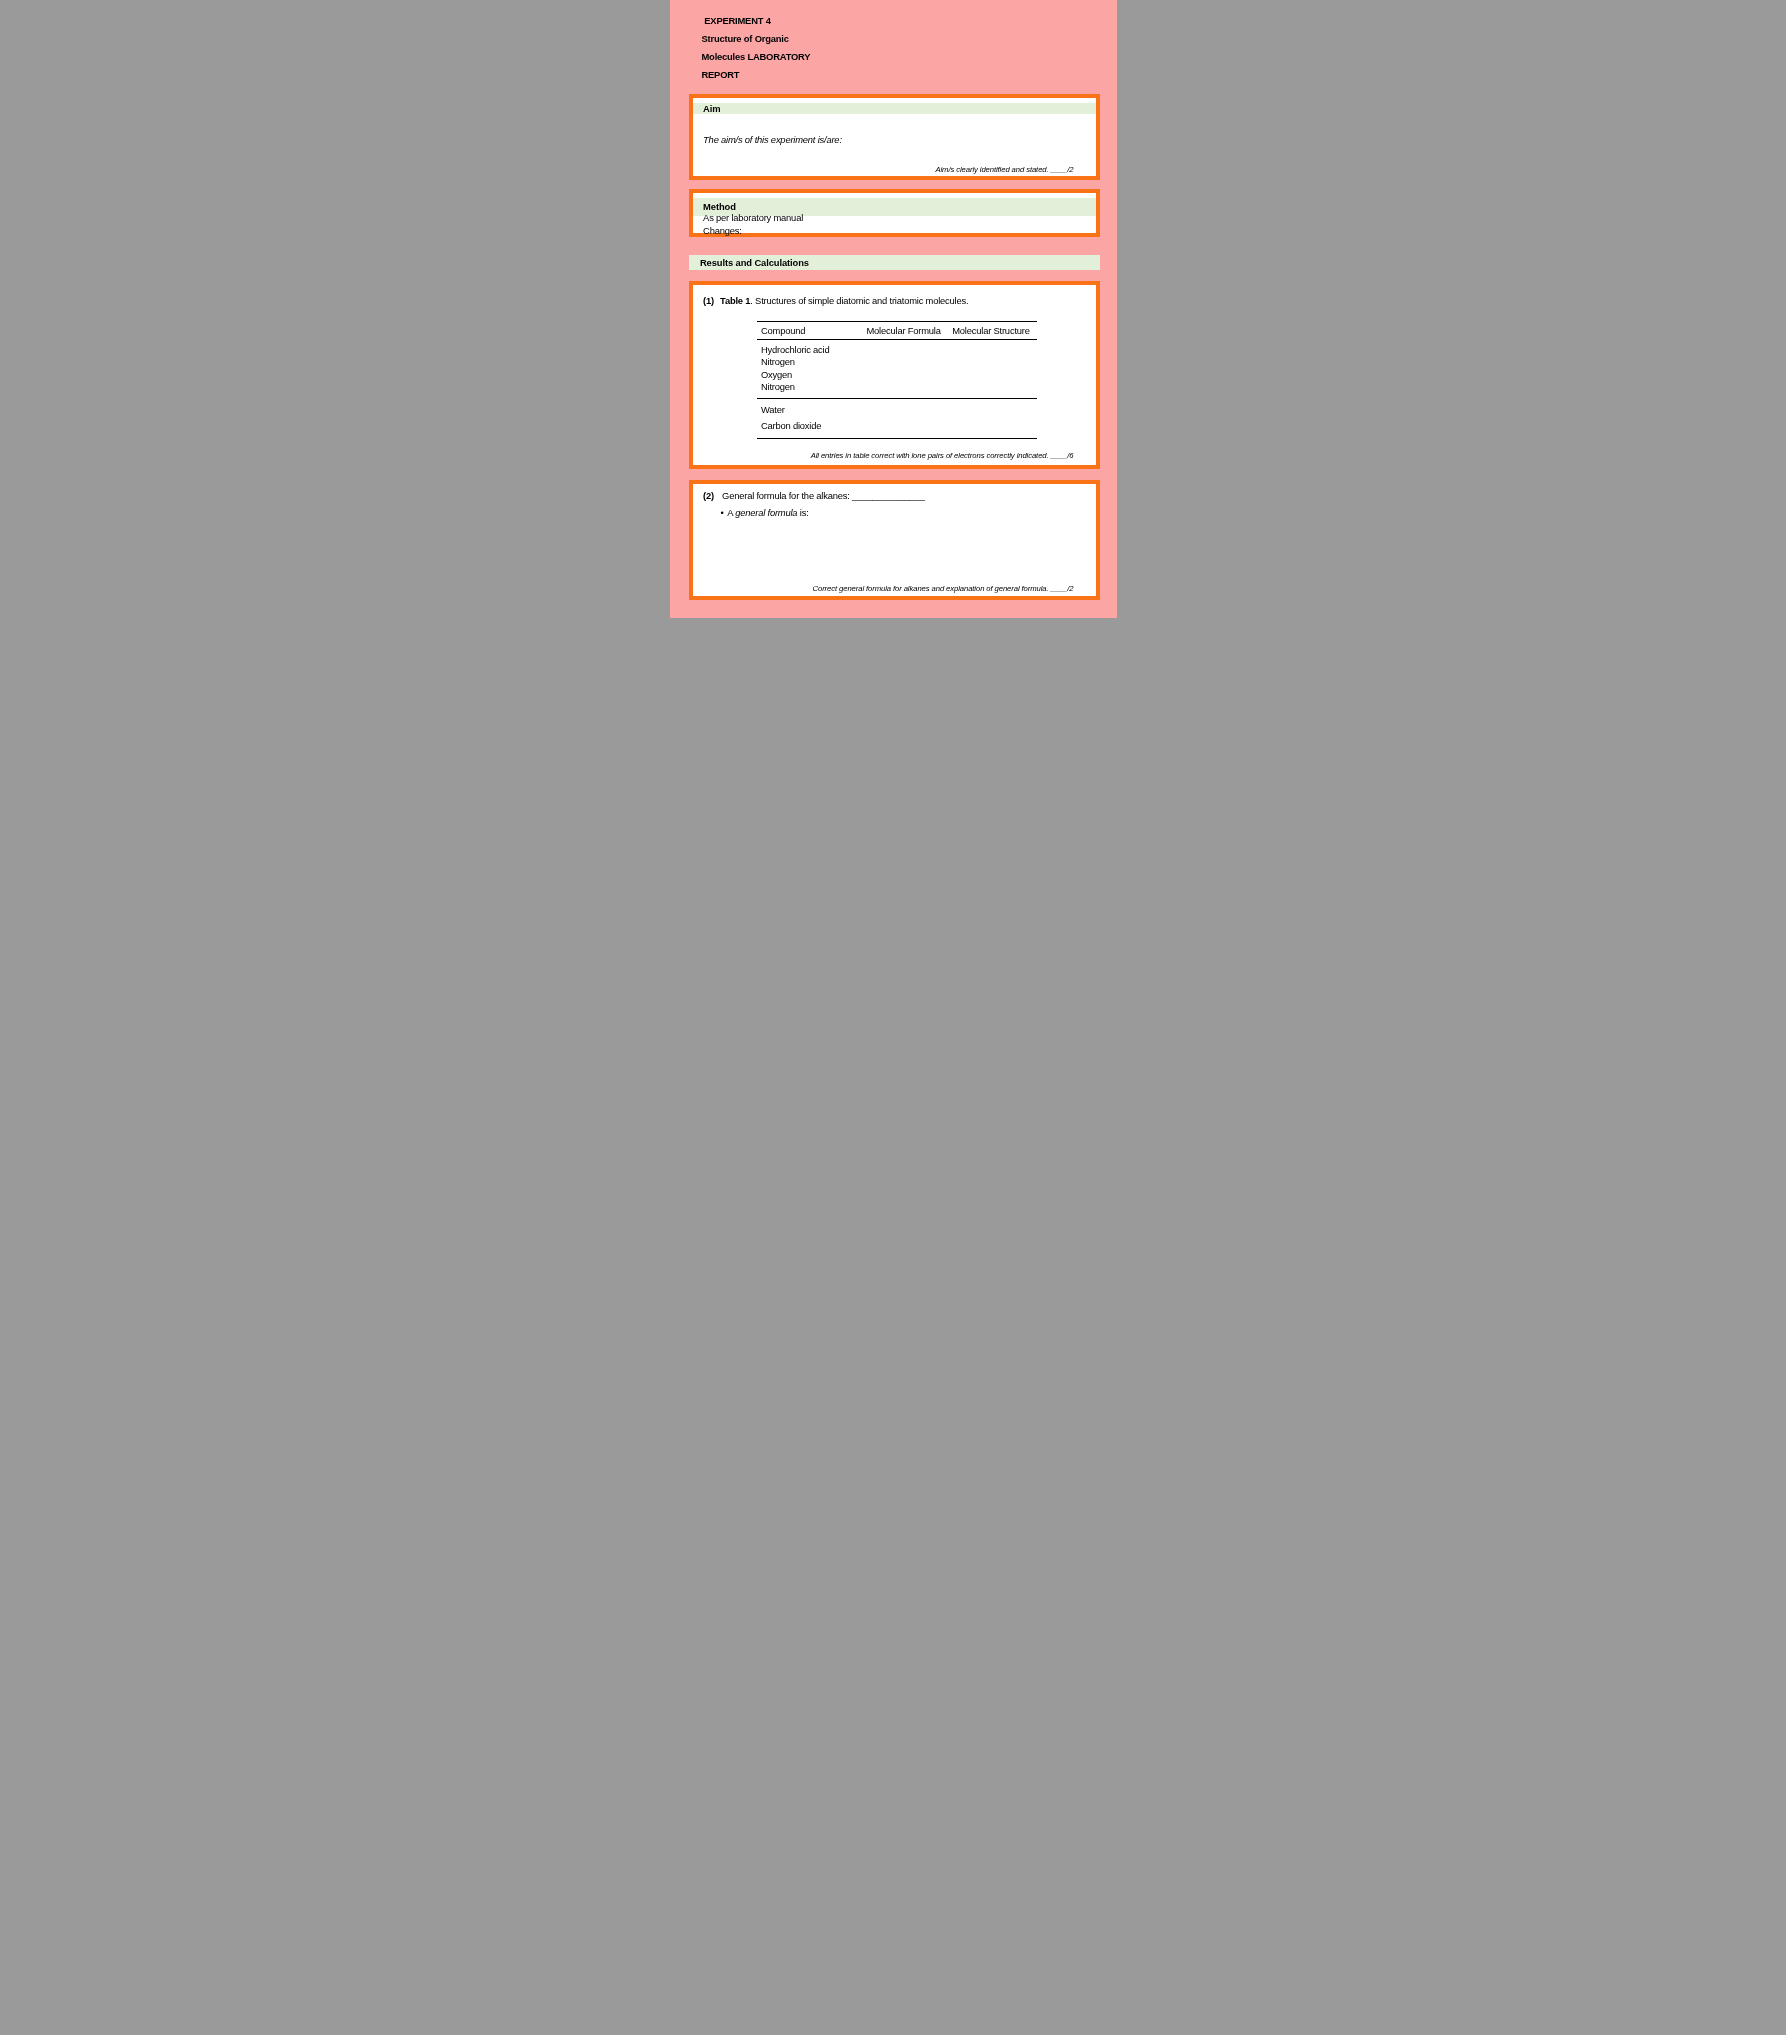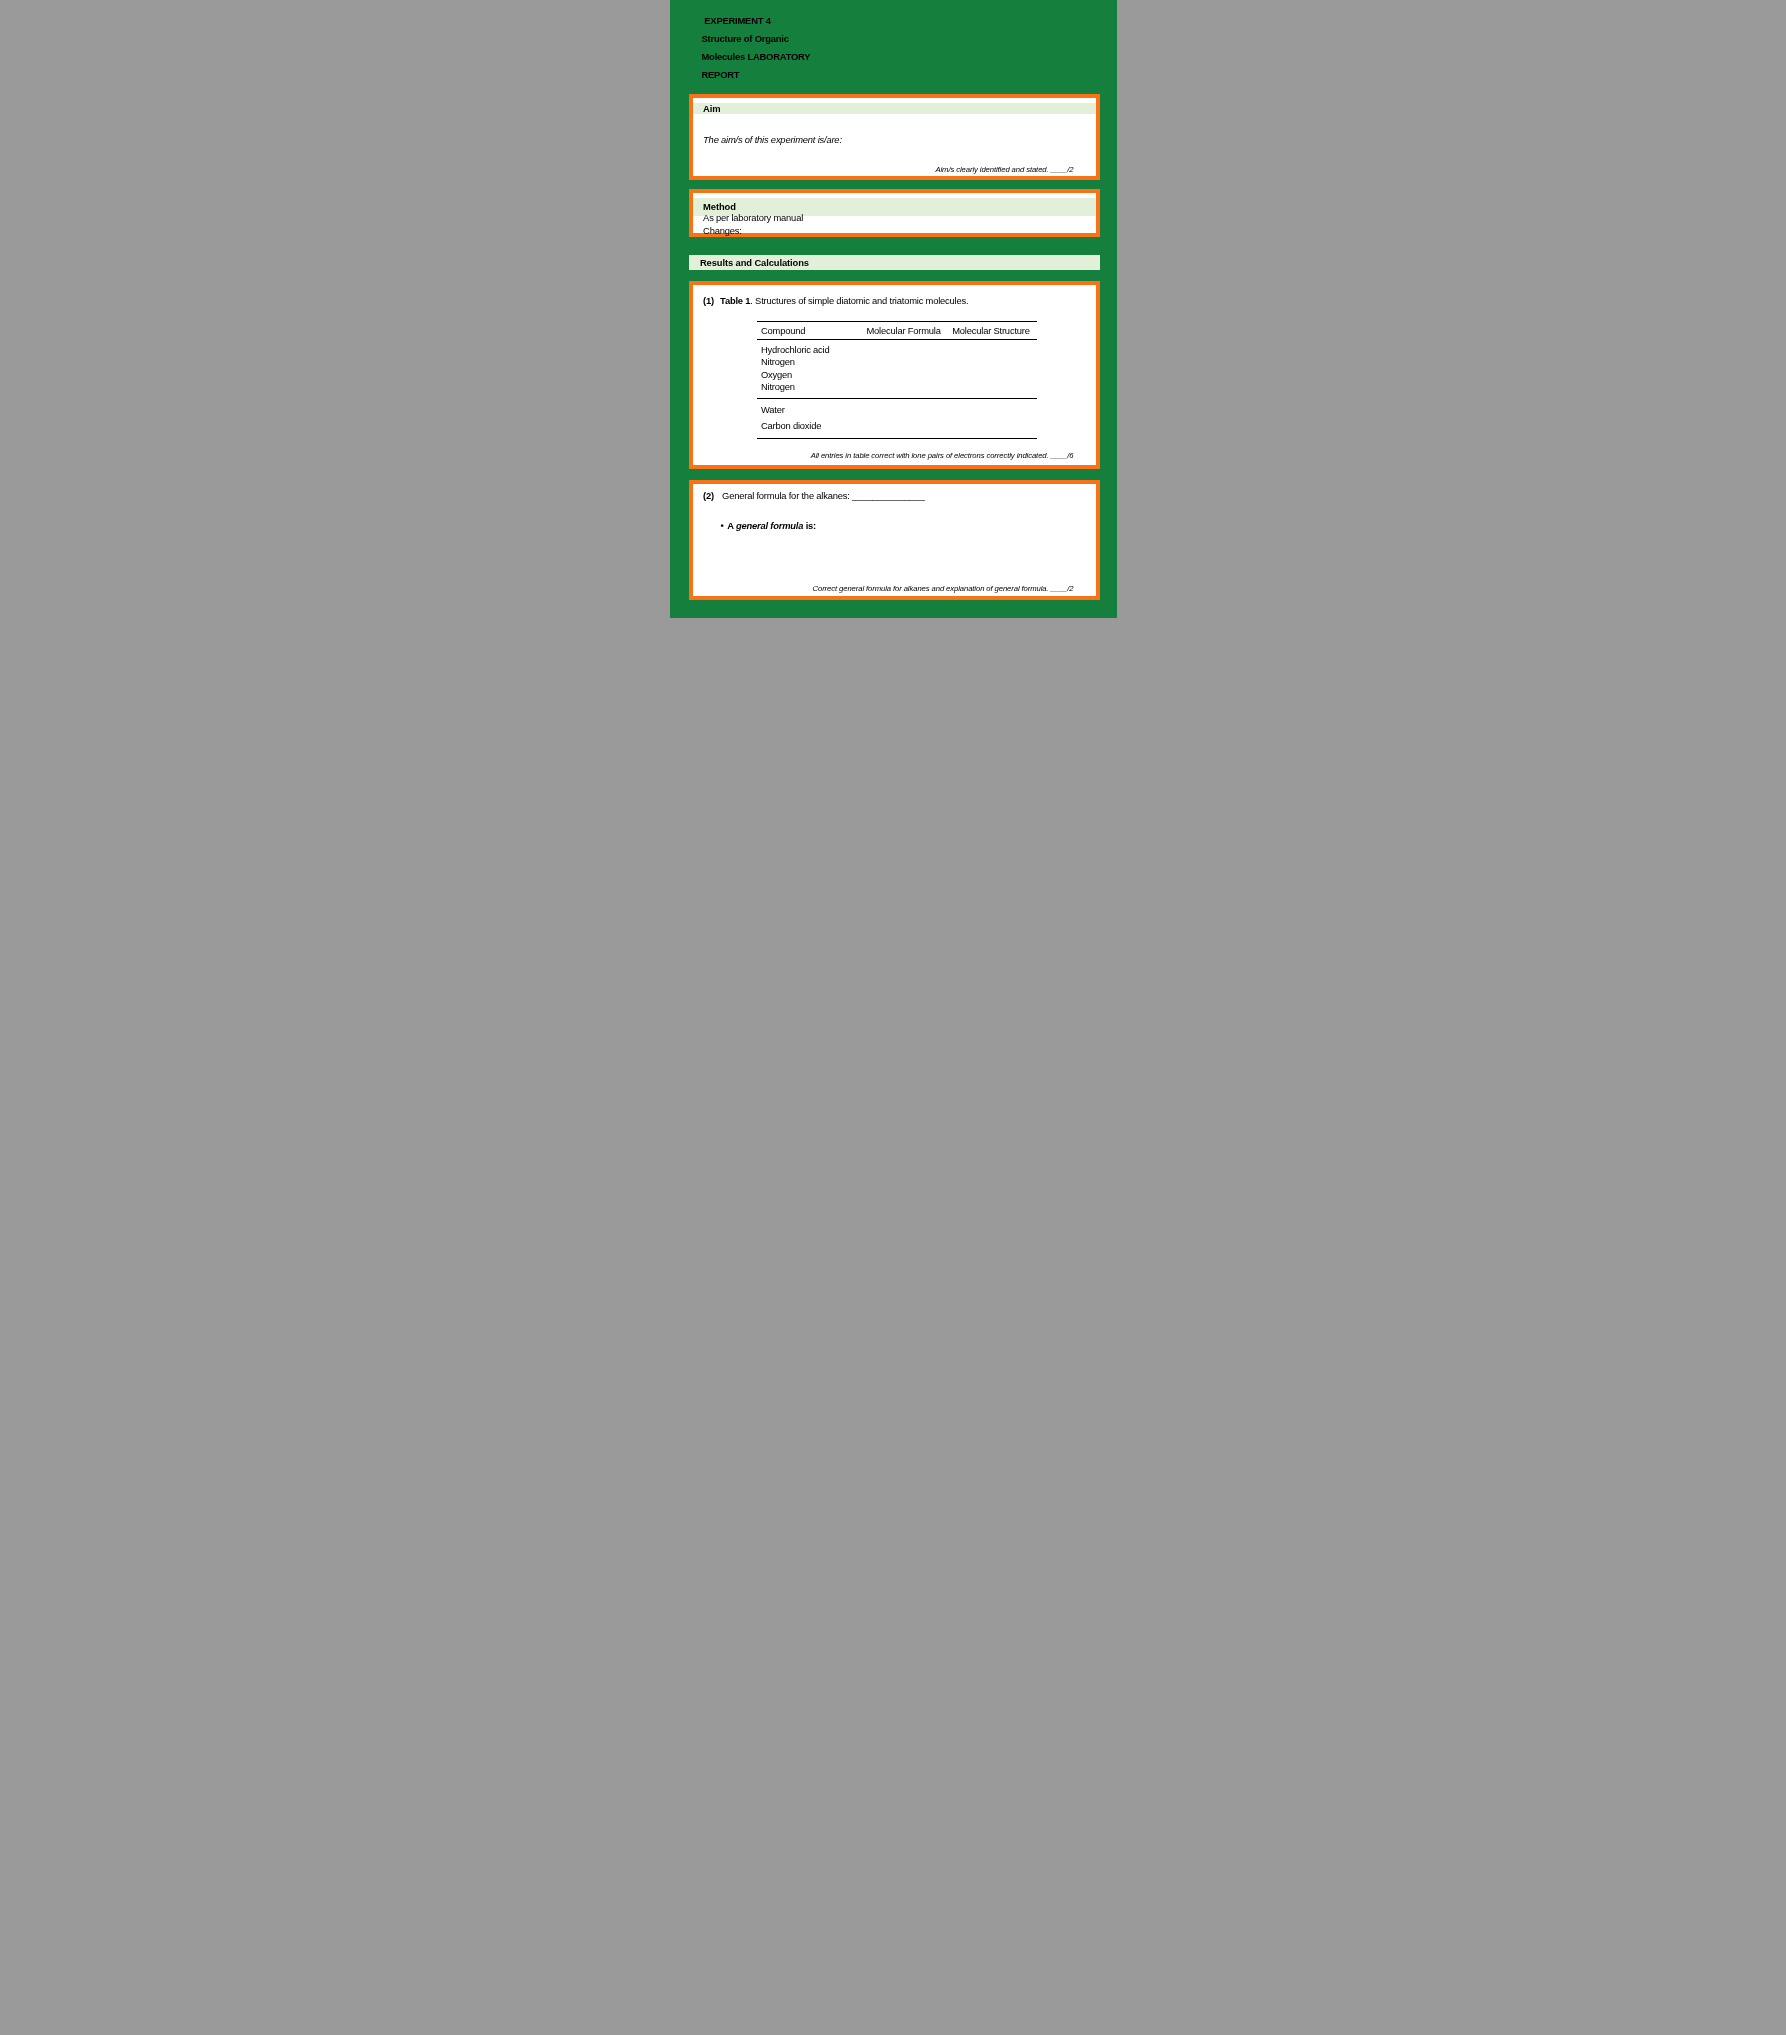--- a/index.html
+++ b/index.html
@@ -3,21 +3,21 @@
 <meta charset="utf-8">
 <style>
   html, body { margin: 0; padding: 0; background: #9a9a9a; }
   * { box-sizing: border-box; }
 
   #page {
     position: relative;
     width: 447px;
     height: 618px;
     margin: 0 auto;
-    background: #15803d;
+    background: #fca5a5;
     color: #000;
     font-family: "Liberation Sans", sans-serif;
     overflow: hidden;
   }
 
   
   .title-block {
     position: absolute;
     left: 32px;
     top: 12.2px;
@@ -113,21 +113,21 @@
   .th-2 { left: 110px; width: 65px; text-align: center; }
   .th-3 { left: 194px; width: 81px; text-align: center; }
 
   .t-group1 { height: 58px; padding: 4.1px 0 0 4.5px; line-height: 12.4px; font-size: 9.4px; letter-spacing: -0.2px; }
   .t-group2 { height: 40px;  padding: 5.7px 0 0 4.5px; line-height: 12.2px;   font-size: 9.4px; letter-spacing: -0.2px; }
   .t-group2 .row-gap { margin-top: 3.3px; }
 
   
   #q2-line1  { position: absolute; left: 10.6px; top: 6.1px; }
   #q2-blank  { margin-left: 2.4px; letter-spacing: 0; }
-  #q2-bullet-line { position: absolute; left: 28px; top: 36px; font-weight: bold; }
+  #q2-bullet-line { position: absolute; left: 28px; top: 23px; }
   .bullet-glyph { display: inline-block; margin-right: 3.7px; }
   .it { font-style: italic; }
 </style>
 </head>
 <body>
 
 <div id="page">
 
   <div class="title-block">
     <div class="first">EXPERIMENT 4</div>

